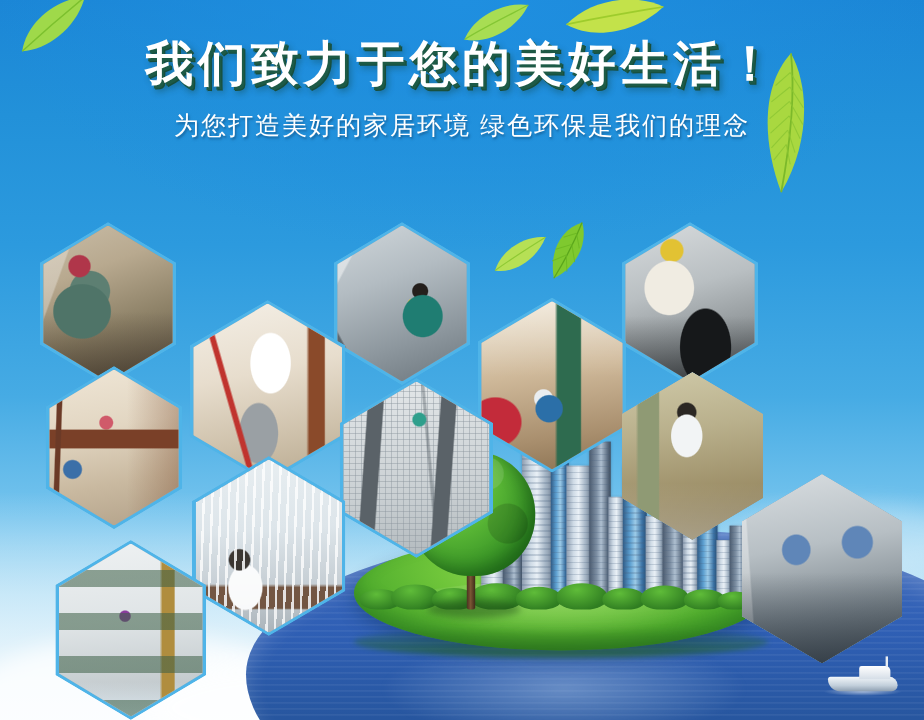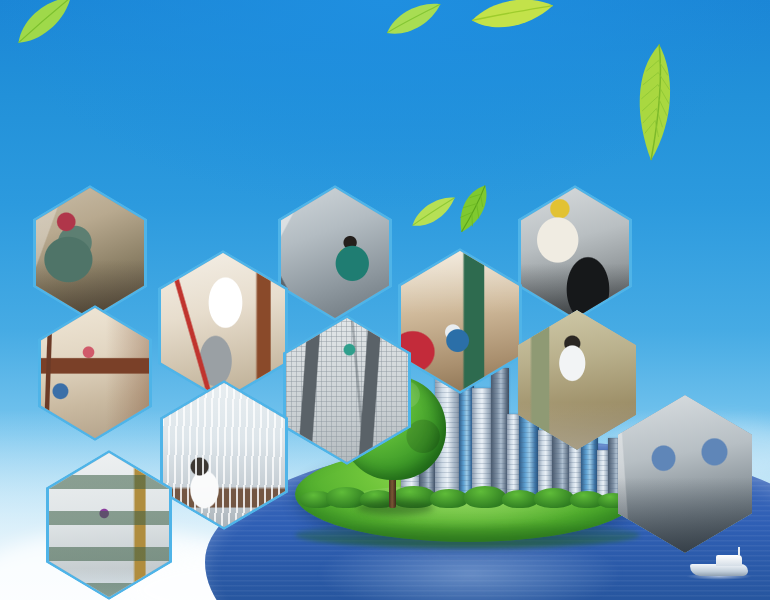--- a/index.html
+++ b/index.html
@@ -518,14 +518,20 @@
         <path d="M18 12 L10 20"></path>
           <path d="M19 22 L9 32"></path>
           <path d="M19 32 L11 42"></path>
         <path d="M18 12 L26 22"></path>
           <path d="M19 22 L28 34"></path>
           <path d="M19 32 L26 44"></path>
       </g>
     </svg>
   </div>
 
+  <div class="headline-wrap">
+    <div class="headline">我们致力于您的美好生活！</div>
+  </div>
+  <div class="subline-wrap">
+    <div class="subline">为您打造美好的家居环境 绿色环保是我们的理念</div>
+  </div>
 
 </div>
 
 </body></html>

